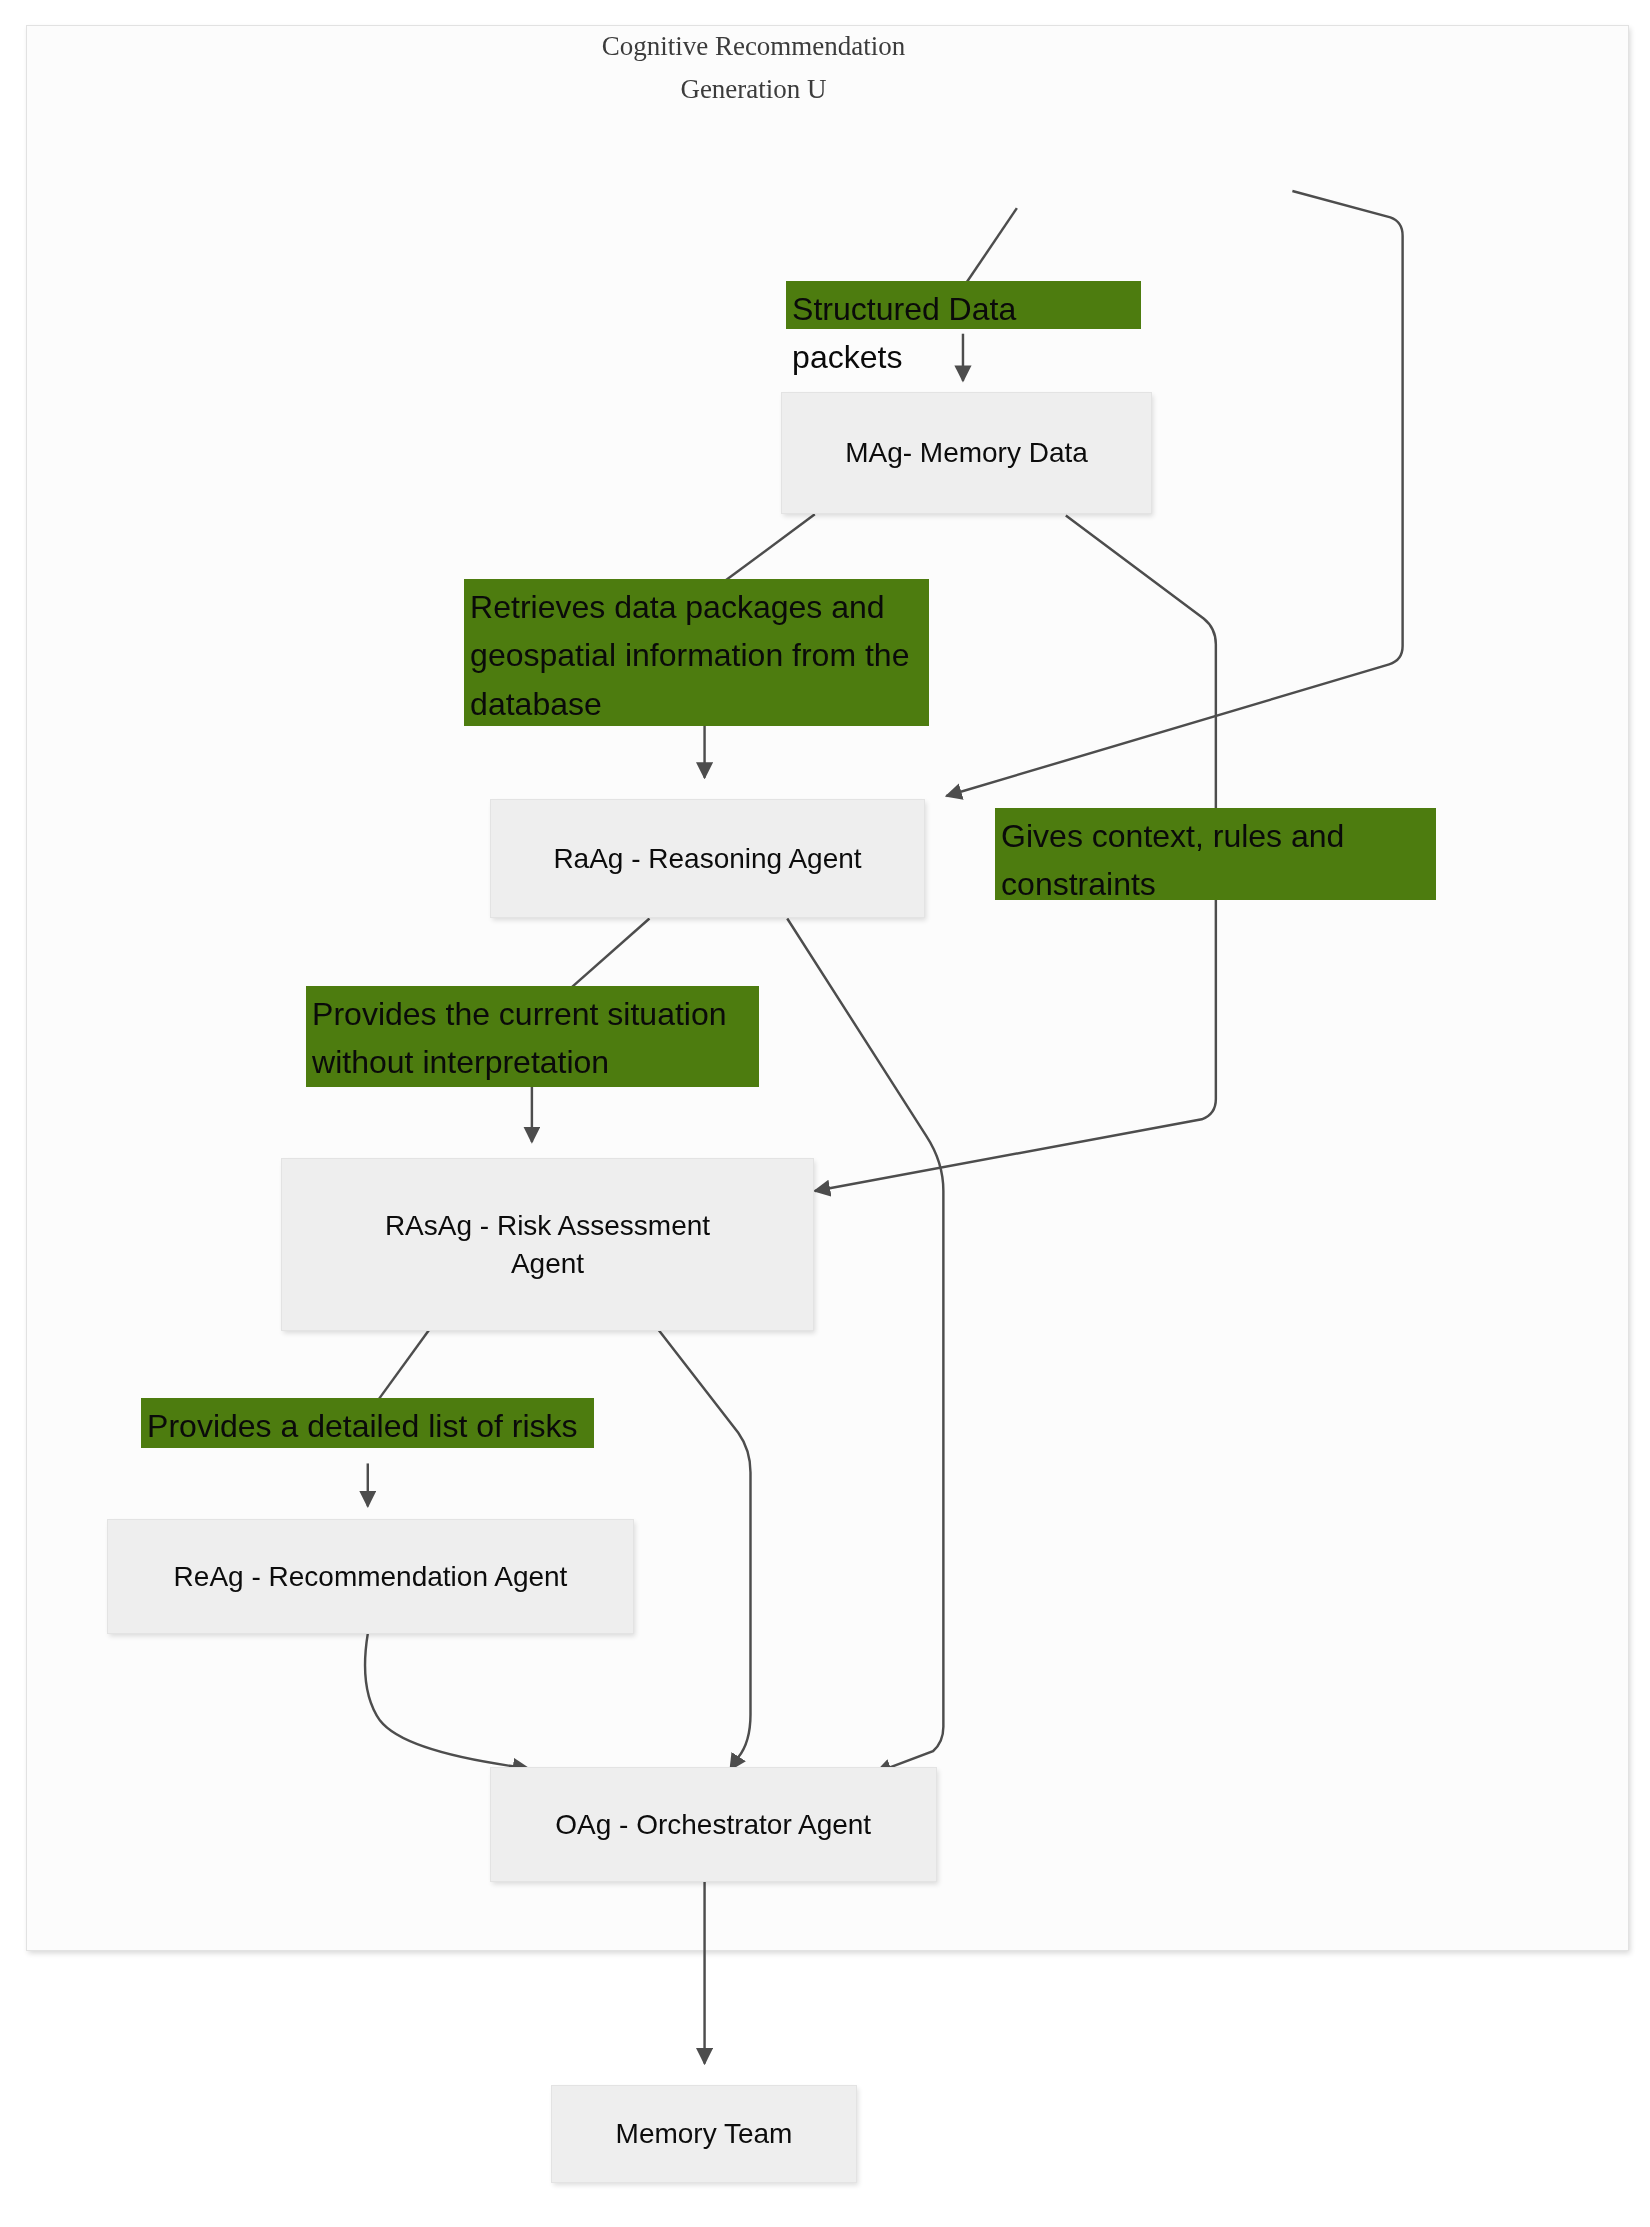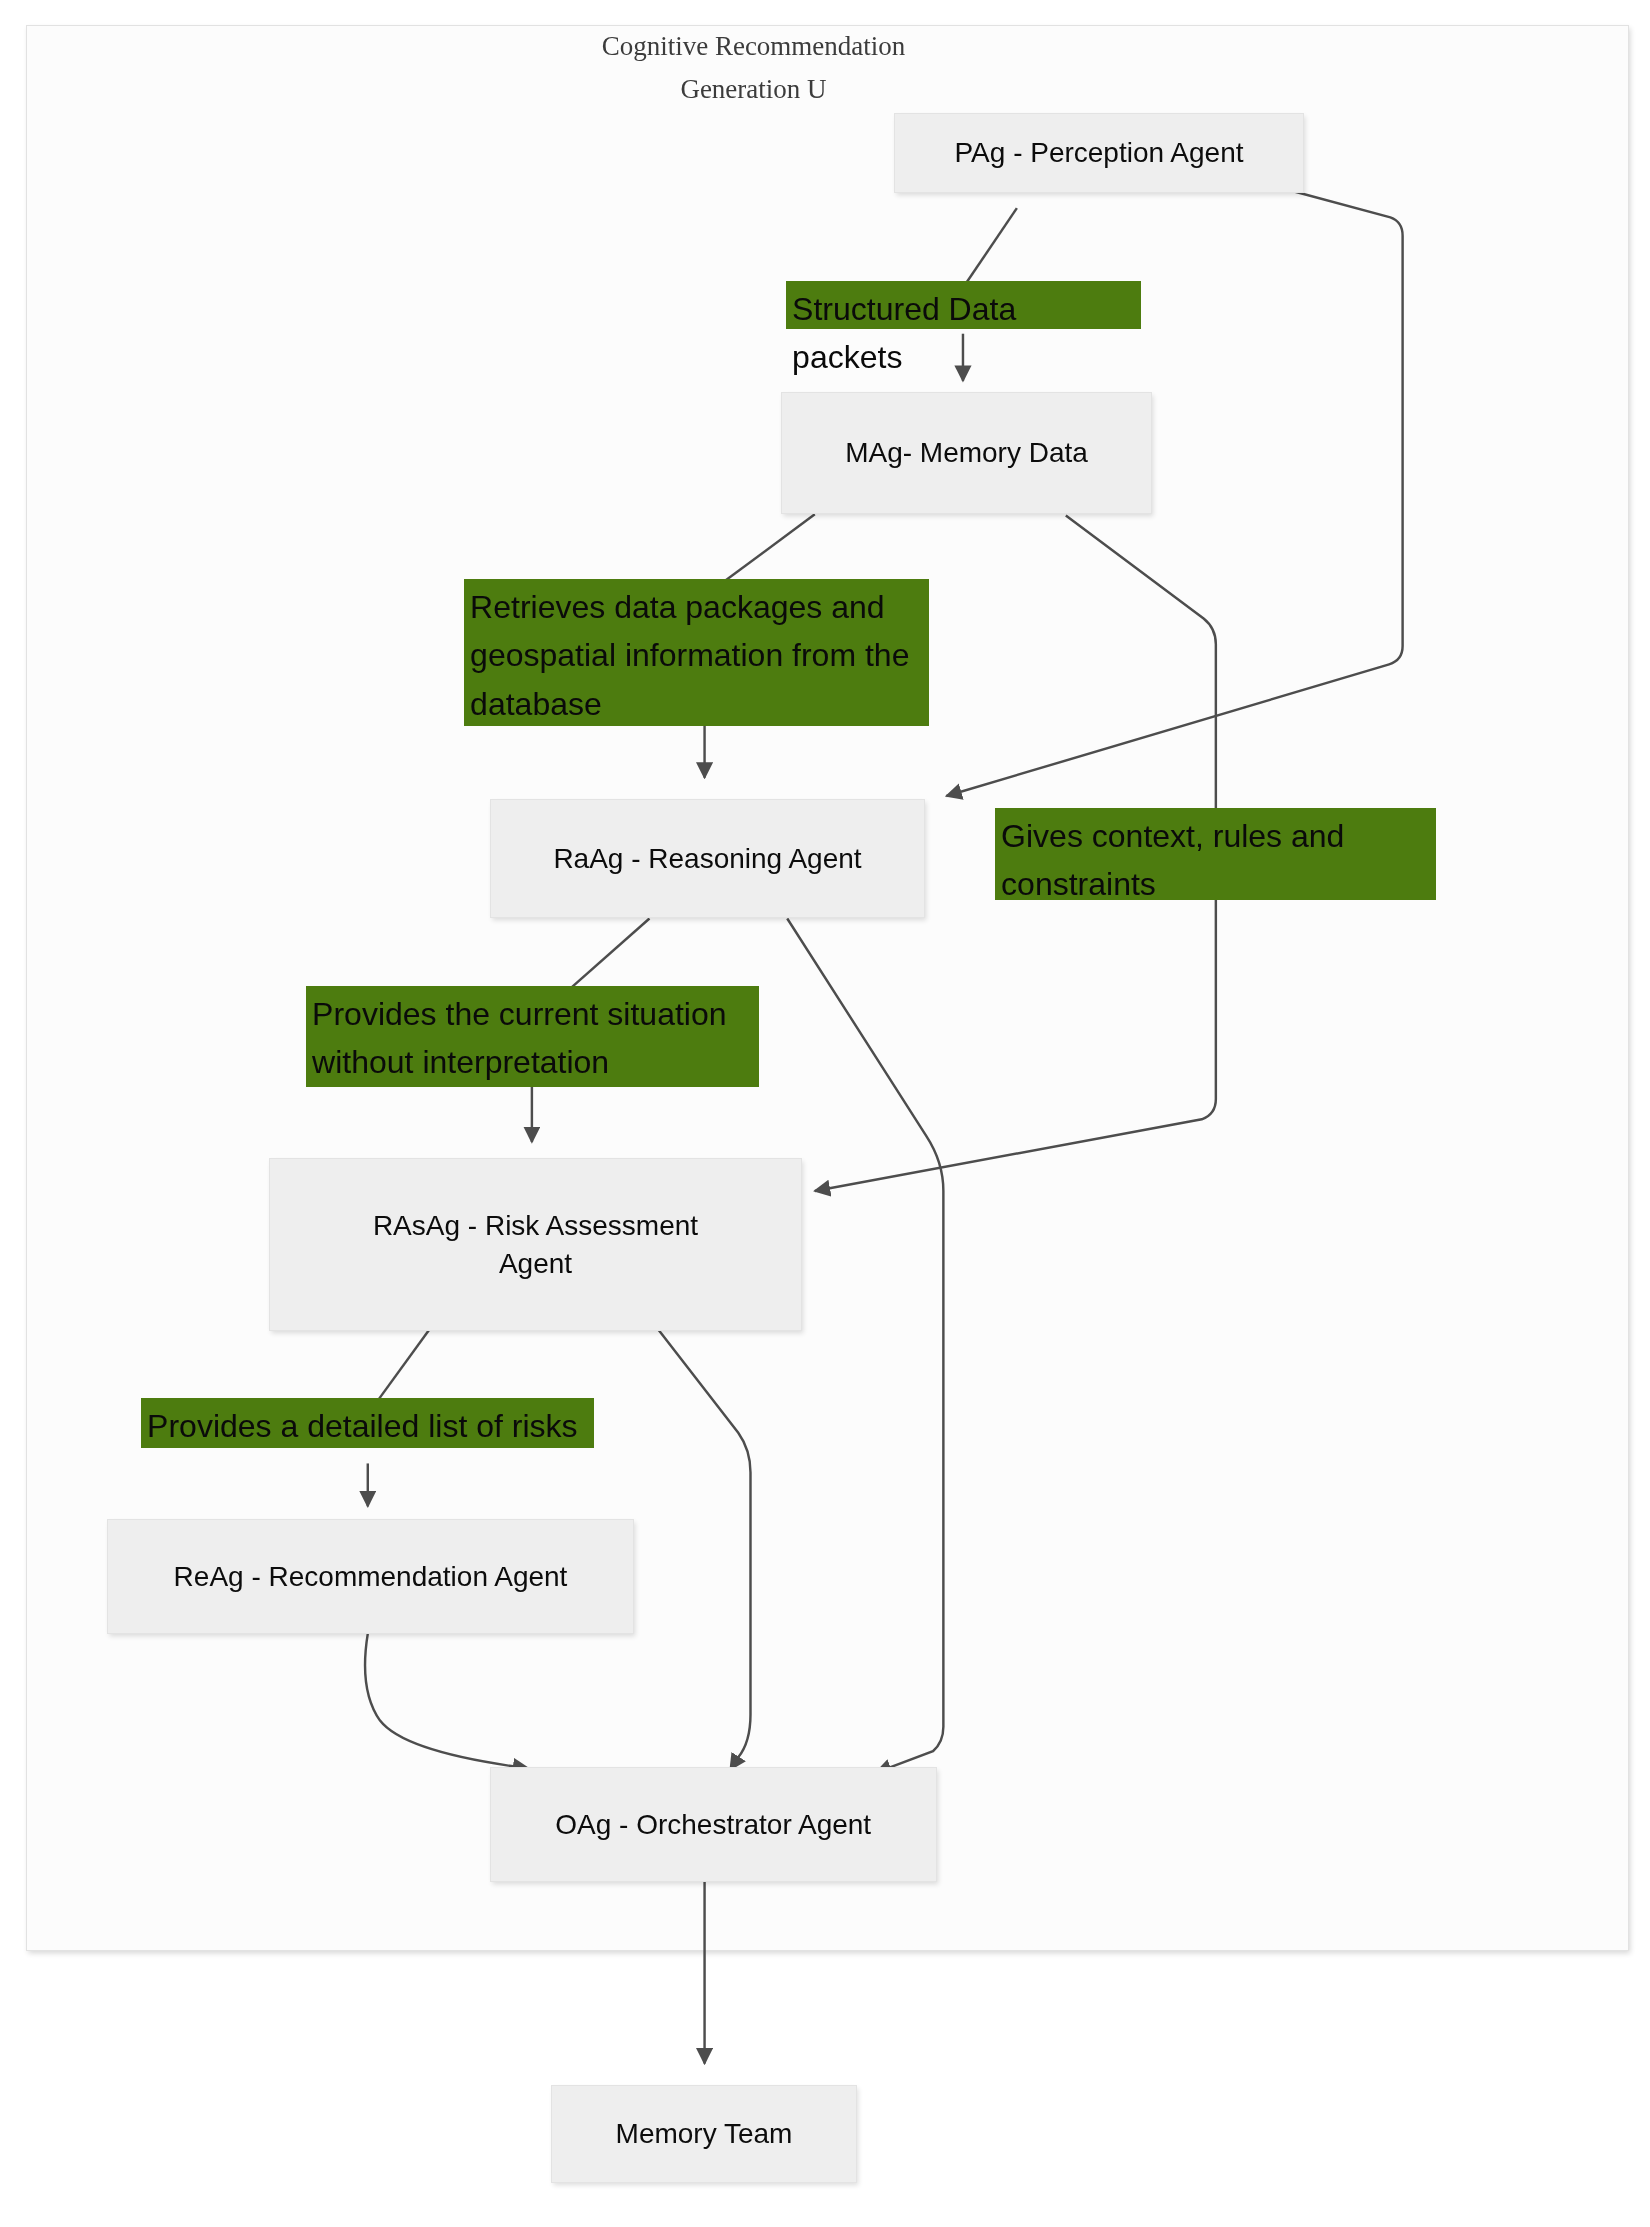--- a/index.html
+++ b/index.html
@@ -112,27 +112,26 @@
 
       <path d="M 600 2668 Q 585 2760 620 2810 Q 660 2862 862 2888" marker-end="url(#ah)"></path>
 
       <path d="M 1150 3072 L 1150 3370" marker-end="url(#ah)"></path>
     </g>
   </svg>
 
   <div class="diagram-title" style="left:539px; top:24.5px; width:429px;">Cognitive Recommendation
 Generation U</div>
 
-  <div class="node" style="left:894px; top:113px; width:410px; height:80px;">PAg - Perception Agent</div>
 
   <div class="node" style="left:781px; top:392px; width:371px; height:122px;">MAg- Memory Data</div>
 
   <div class="node" style="left:490px; top:799px; width:435px; height:119px;">RaAg - Reasoning Agent</div>
 
-  <div class="node" style="left:269px; top:1158px; width:533px; height:173px; padding:0 92px;">RAsAg - Risk Assessment Agent</div>
+  <div class="node" style="left:281px; top:1158px; width:533px; height:173px; padding:0 92px;">RAsAg - Risk Assessment Agent</div>
 
   <div class="node" style="left:107px; top:1519px; width:527px; height:115px;">ReAg - Recommendation Agent</div>
 
   <div class="node" style="left:490px; top:1767px; width:447px; height:115px;padding-left:8px;">OAg - Orchestrator Agent</div>
 
   <div class="node" style="left:551px; top:2085px; width:306px; height:98px;">Memory Team</div>
 
   <div class="edge-label" style="left:786px; top:281px; width:355px; height:48px;">Structured Data packets</div>
 
   <div class="edge-label" style="left:995px; top:808px; width:441px; height:92px;">Gives context, rules and

